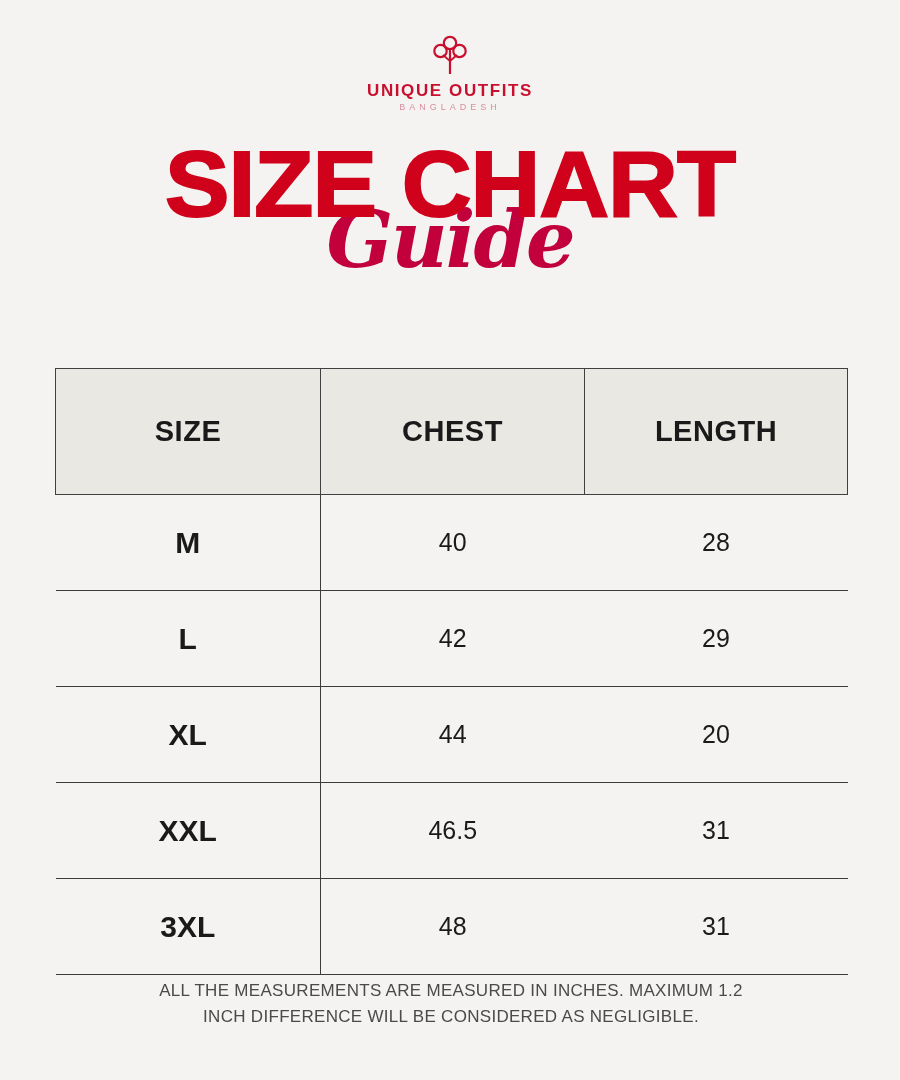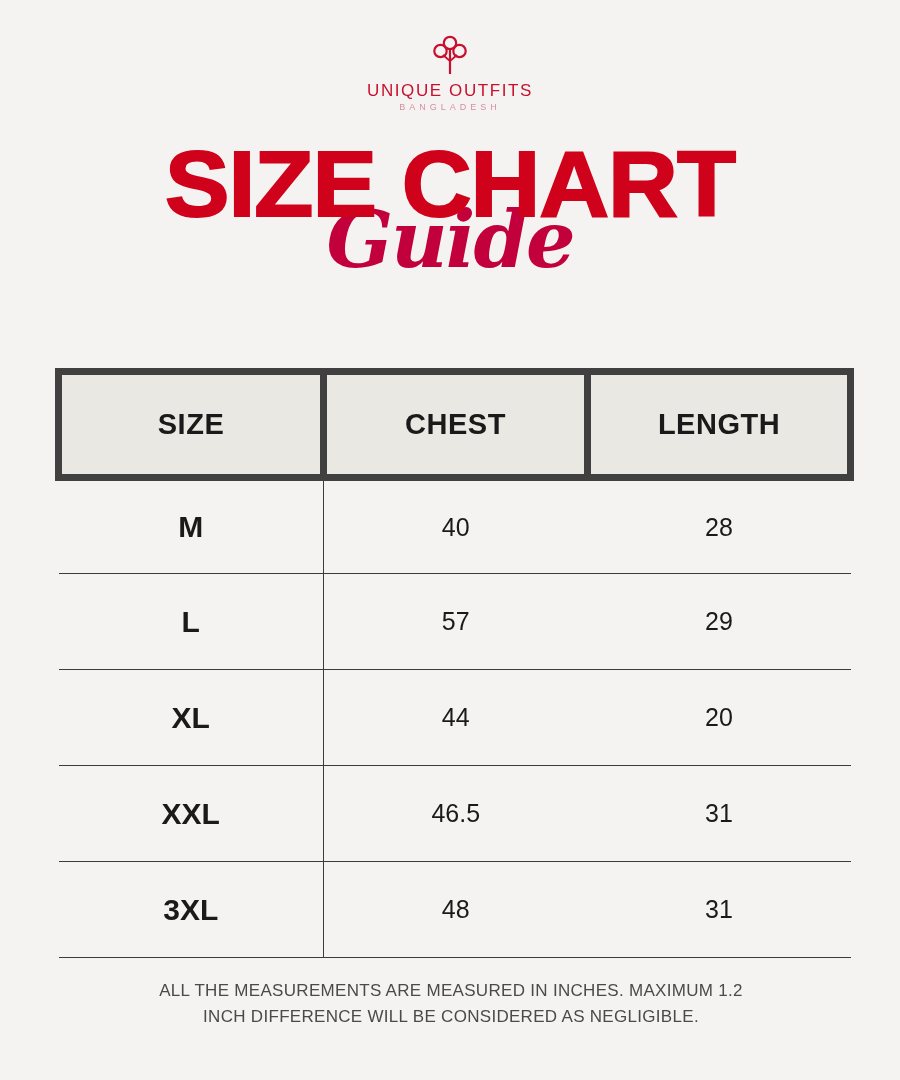--- a/index.html
+++ b/index.html
@@ -25,21 +25,21 @@
     text-align: center;
   }
   .brand-mark {
     display: block;
     margin: 0 auto 6px auto;
     width: 46px;
     height: 42px;
   }
   .brand-name {
     font-family: "Liberation Sans", sans-serif;
-    font-weight: normal;
+    font-weight: bold;
     font-size: 17px;
     letter-spacing: 1.6px;
     color: #c8102e;
     line-height: 1;
   }
   .brand-sub {
     font-family: "Liberation Sans", sans-serif;
     font-size: 9px;
     letter-spacing: 4px;
     color: #d98f9d;
@@ -83,22 +83,22 @@
     top: 368px;
     width: 792px;
   }
   table.size-table {
     width: 100%;
     border-collapse: collapse;
     table-layout: fixed;
   }
   table.size-table thead th {
     background: #e9e8e3;
-    border: 7px solid #404040;
-    height: 106px;
+    border: 1px solid #404040;
+    height: 126px;
     font-size: 29px;
     font-weight: bold;
     color: #1a1a1a;
     letter-spacing: 0.5px;
   }
   table.size-table tbody td {
     height: 96px;
     border-bottom: 1px solid #3b3b3b;
     text-align: center;
     color: #1a1a1a;
@@ -171,21 +171,21 @@
         </tr>
       </thead>
       <tbody>
         <tr>
           <td class="c-size">M</td>
           <td class="c-val">40</td>
           <td class="c-val">28</td>
         </tr>
         <tr>
           <td class="c-size">L</td>
-          <td class="c-val">57</td>
+          <td class="c-val">42</td>
           <td class="c-val">29</td>
         </tr>
         <tr>
           <td class="c-size">XL</td>
           <td class="c-val">44</td>
           <td class="c-val">20</td>
         </tr>
         <tr>
           <td class="c-size">XXL</td>
           <td class="c-val">46.5</td>

